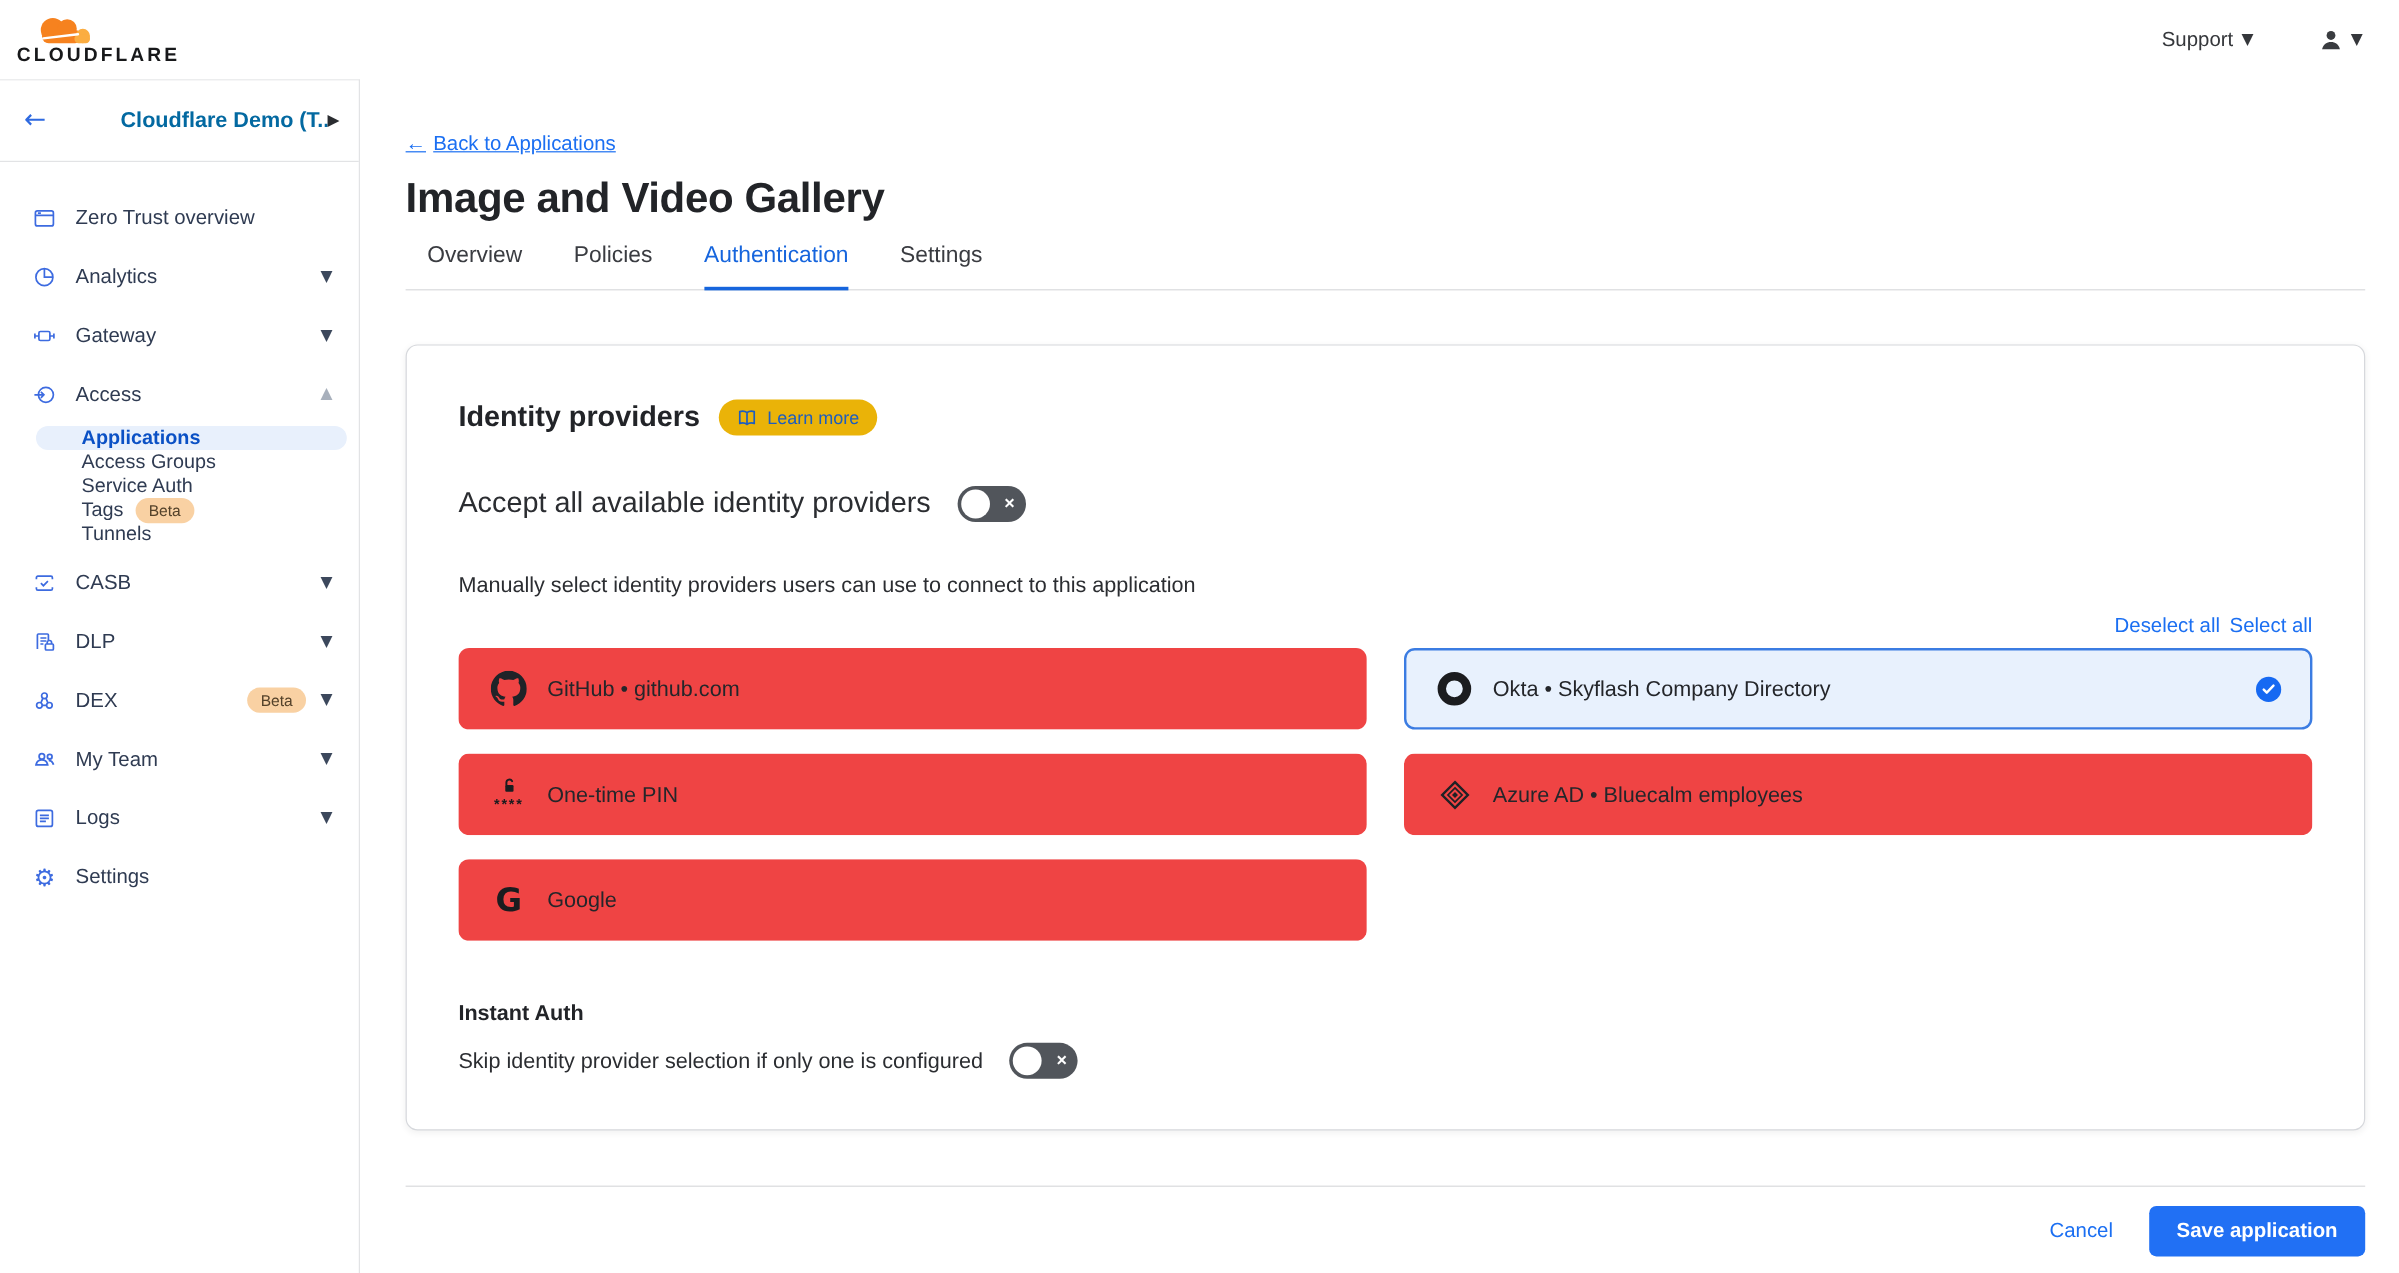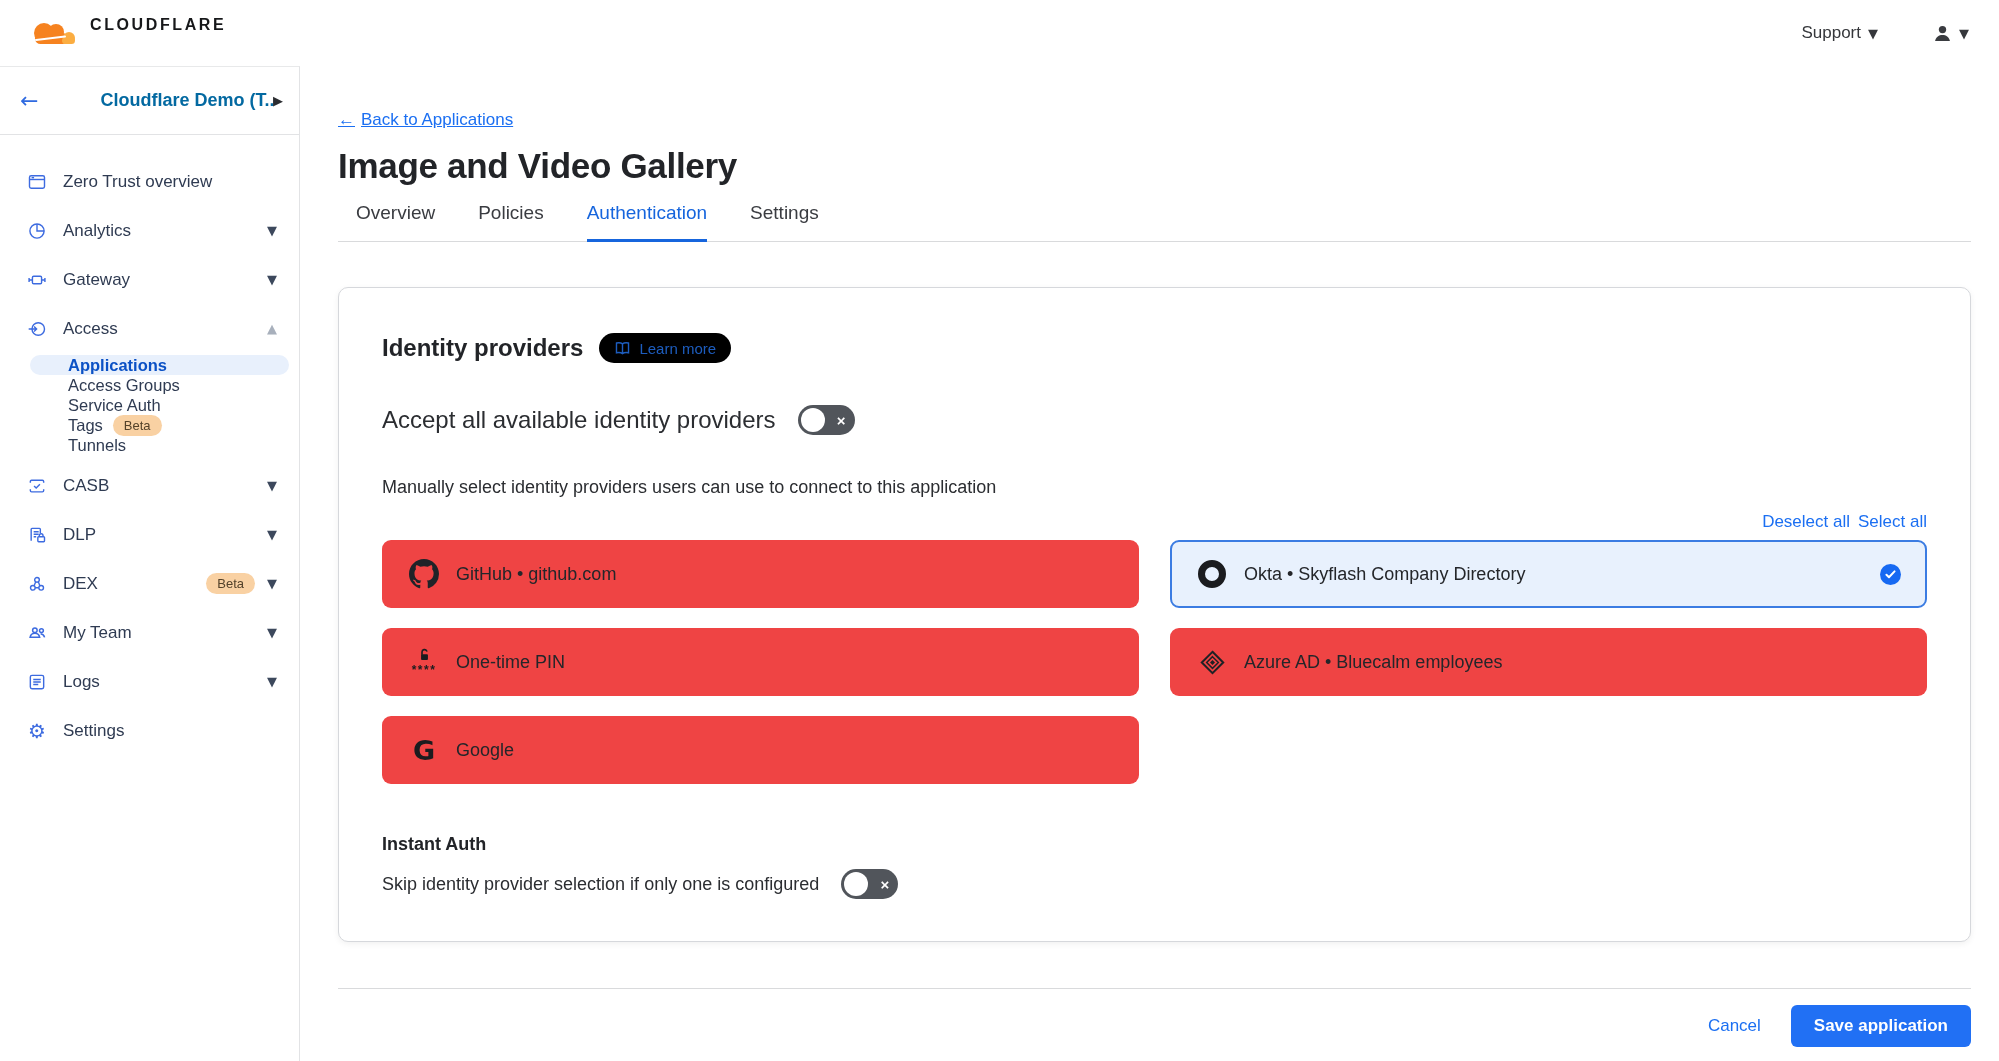--- a/index.html
+++ b/index.html
@@ -1,19 +1,19 @@
 <!DOCTYPE html>
 <html><head>
 <meta charset="utf-8">
 <style>
   * { margin:0; padding:0; box-sizing:border-box; }
   html,body { width:1999px; height:1061px; overflow:hidden; background:#fff;
     font-family:"Liberation Sans","DejaVu Sans",sans-serif; color:#24262a; }
   .topbar { height:66px; display:flex; align-items:center; justify-content:space-between; padding:0 30px 0 12px; background:#fff; }
-  .logo { display:flex; flex-direction:row; align-items:flex-start; padding-left:2px; }
+  .logo { display:flex; flex-direction:column; align-items:flex-start; padding-left:2px; }
   .logo-word { font-size:16px; font-weight:700; letter-spacing:2.6px; color:#17181a; margin-top:-2px; }
   .topbar-right { display:flex; align-items:center; gap:54px; }
   .support { display:flex; align-items:center; gap:7px; font-size:17px; color:#35373b; cursor:pointer; }
   .caret-dn { font-size:13px; color:#35373b; font-family:"DejaVu Sans",sans-serif; }
   .account-menu { display:flex; align-items:center; gap:6px; cursor:pointer; }
 
   .body { display:flex; height:995px; }
   .sidebar { width:300px; border-right:1px solid #e2e3e5; border-top:1px solid #e8e9ea; background:#fff; flex-shrink:0; }
   .side-header { height:68px; display:flex; align-items:center; padding:0 16px 0 20px; border-bottom:1px solid #e2e3e5; }
   .back-arrow { color:#2f6ae0; font-size:22px; margin-right:18px; cursor:pointer; font-family:"DejaVu Sans",sans-serif; }
@@ -34,21 +34,21 @@
   .main { flex:1; padding:44px 28px 0 38px; background:#fff; }
   .back-link { color:#1b6ff2; font-size:17px; text-decoration:underline; cursor:pointer; display:inline-flex; gap:6px; }
   .page-title { font-size:35px; font-weight:700; color:#222428; margin-top:16px; letter-spacing:-0.3px; }
   .tabs { display:flex; gap:43px; margin-top:16px; border-bottom:1px solid #d9dadc; padding-left:18px; }
   .tab { font-size:19px; color:#3a3c41; padding-bottom:15px; cursor:pointer; border-bottom:3px solid transparent; margin-bottom:-1px; }
   .tab.active { color:#1665dd; border-bottom-color:#1665dd; font-weight:400; }
 
   .card { margin-top:45px; border:1px solid #d6d8dc; border-radius:10px; background:#fff; box-shadow:0 2px 6px rgba(0,0,0,.06); padding:45px 43px 42px 43px; }
   .card-head { display:flex; align-items:center; gap:16px; }
   .card-title { font-size:24px; font-weight:700; color:#222428; }
-  .learn-pill { display:inline-flex; align-items:center; gap:8px; background:#000000; color:#1d5dbf; font-size:15px; height:30px; padding:0 15px; border-radius:15px; cursor:pointer; }
+  .learn-pill { display:inline-flex; align-items:center; gap:8px; background:#eab308; color:#1d5dbf; font-size:15px; height:30px; padding:0 15px; border-radius:15px; cursor:pointer; }
   .toggle-row { display:flex; align-items:center; margin-top:42px; }
   .toggle-row .tlabel { font-size:24px; color:#2b2d31; }
   .toggle { width:57px; height:30px; background:#51555b; border-radius:15px; margin-left:22px; position:relative; cursor:pointer; flex-shrink:0; }
   .toggle .knob { position:absolute; left:3px; top:3px; width:24px; height:24px; background:#fff; border-radius:50%; }
   .toggle .tx { position:absolute; right:9px; top:50%; transform:translateY(-50%); color:#fff; font-size:15px; font-weight:700; line-height:1; }
   .manual-hint { margin-top:42px; font-size:18px; color:#2b2d31; }
   .select-links { display:flex; justify-content:flex-end; gap:8px; margin-top:14px; }
   .select-links span { color:#1b6ff2; font-size:17px; cursor:pointer; }
   .providers { display:grid; grid-template-columns:1fr 1fr; column-gap:31px; row-gap:20px; margin-top:8px; }
   .provider { height:68px; background:#ef4444; border:2px solid transparent; border-radius:9px; display:flex; align-items:center; padding:0 24px; font-size:18px; color:#24262a; cursor:pointer; }

